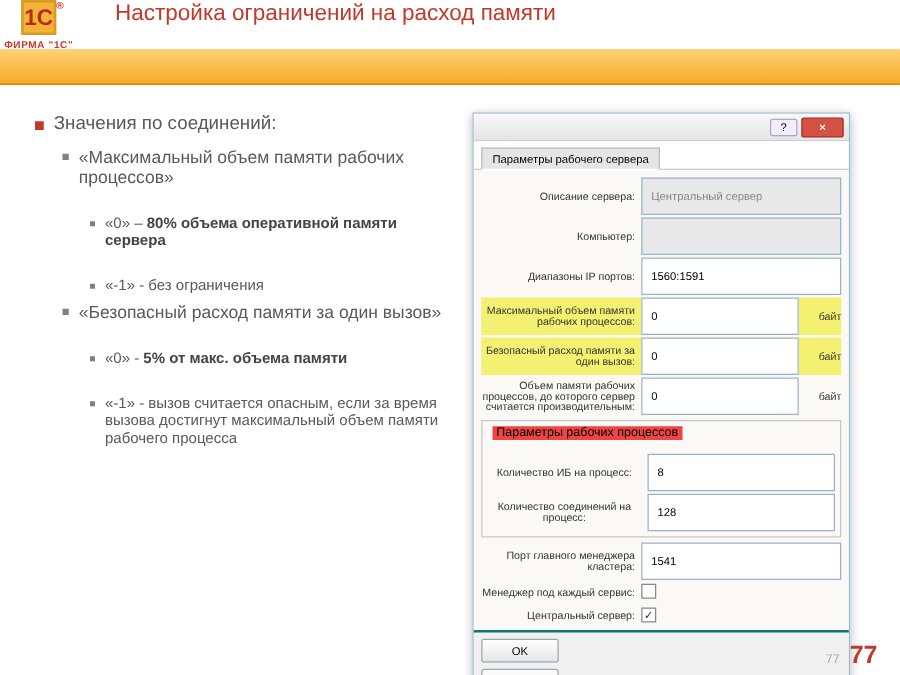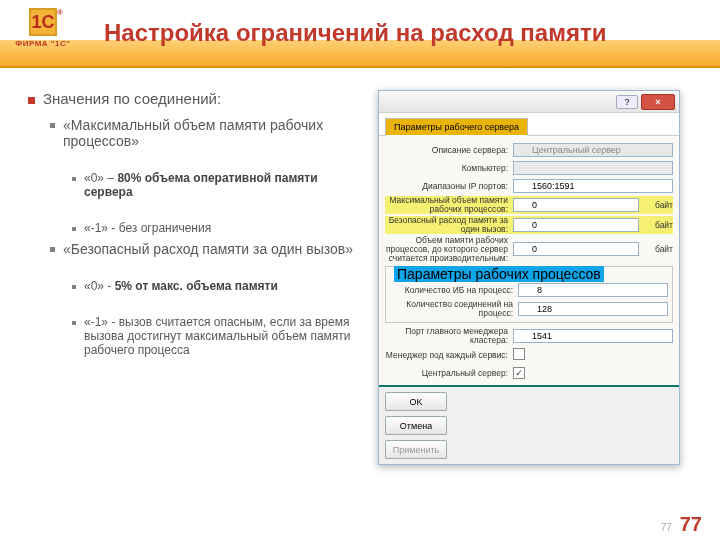--- a/index.html
+++ b/index.html
@@ -5,43 +5,42 @@
   * { box-sizing: border-box; margin: 0; padding: 0; }
   body {
     font-family: Arial, Helvetica, sans-serif;
     width: 720px; height: 540px;
     background: #fff;
     position: relative;
     overflow: hidden;
   }
   .header {
     display: flex;
-    align-items: center;
+    align-items: flex-start;
     height: 68px;
     background: linear-gradient(#fff 0, #fff 60%, #ffd175 60%, #f6ab2a 100%);
     border-bottom: 2px solid #e08f00;
-    padding-left: 12px;
   }
   .logo {
     width: 62px; height: 50px;
     display: flex; flex-direction: column; align-items: center;
     margin-right: 30px;
   }
   .logo-top {
     display: flex; align-items: center; gap: 4px;
   }
   .logo-sq {
     width: 28px; height: 28px; background: #f3b238;
     display: flex; align-items: center; justify-content: center;
     font-weight: bold; color: #b82b1c; font-size: 18px;
     border: 2px solid #d89b24; position: relative;
   }
   .logo-sq .reg { position:absolute; top:-2px; right:-8px; font-size:8px; color:#b82b1c;}
   .logo-text { font-size: 8px; color: #c0392b; font-weight: bold; margin-top:3px; letter-spacing:0.5px;}
-  h1 { color: #c0392b; font-size: 24px; font-weight: bold; }
+  h1 { color: #c0392b; font-size: 18px; font-weight: normal; }
   .content {
     display: flex;
     padding: 22px 0 0 28px;
     gap: 10px;
   }
   .left { width: 340px; }
   .bul { display:flex; align-items:flex-start; gap:8px; font-size: 15px; color:#595959; margin-bottom:10px;}
   .bul .sq { width:7px; height:7px; background:#c0392b; margin-top:7px; flex-shrink:0;}
   .sub1 { margin-left: 22px; font-size:14px; color:#595959; margin-bottom:8px; display:flex; gap:8px;}
   .sub1 .sq { width:5px; height:5px; background:#808080; margin-top:6px; flex-shrink:0;}
@@ -59,34 +58,34 @@
   }
   .titlebar {
     height: 22px; background: linear-gradient(#f8f8f8,#e4e4e4);
     display: flex; justify-content: flex-end; align-items: center;
     padding: 0 4px; gap: 3px;
     border-bottom: 1px solid #cfcfcf;
   }
   .wbtn { width:22px; height:14px; border:1px solid #aab; background:#eef; border-radius:2px; display:flex; align-items:center; justify-content:center;}
   .wbtn.close { background:#d45244; border-color:#a03028; color:#fff; width:34px; height:16px; font-weight:bold;}
   .tabrow { background:#fff; border-bottom:1px solid #ccc; padding:4px 6px 0;}
-  .tab { display:inline-block; padding:3px 8px; border:1px solid #bbb; border-bottom:1px solid #fff; background:#eab308; position:relative; top:1px; font-size:9px;}
+  .tab { display:inline-block; padding:3px 8px; border:1px solid #bbb; border-bottom:1px solid #fff; background:#e5e5e5; position:relative; top:1px; font-size:9px;}
   .winbody { background:#fbf9f6; padding: 6px 6px 2px; }
   .row { display:flex; align-items:center; margin-bottom:2px; min-height:16px;}
   .row.hl { background:#f4f071; }
   .lbl { width: 128px; text-align:right; padding-right:5px; color:#333; line-height:1.05; font-size:8.5px;}
   .fld { flex:1; }
-  .fld input[type=text] { width: 100%; height:14px; border:1px solid #9bb3c9; padding: 0 18px; font-size:9px; background:#fff;}
+  .fld input[type=text] { width: 100%; height:30px; border:1px solid #9bb3c9; padding: 0 7px; font-size:9px; background:#fff;}
   .fld input[readonly] { background:#e8e8e8; color:#888;}
   .fld .numfld { width: 92px; }
   .unit { margin-left:16px; font-size:8.5px; color:#333;text-align:right;}
   .fld.flexrow { display:flex; align-items:center;}
   .grp { border:1px solid #c8c8c8; margin:4px 0; padding:4px 4px 2px;}
-  .grp-title { font-size:14px; margin:-10px 0 0 4px; background:#0ea5e9; display:inline-block; padding:0 3px;}
-  .grp .row .lbl { width: 128px; }
+  .grp-title { font-size:10px; margin:-10px 0 11px 4px; background:#ef4444; display:inline-block; padding:0 3px;}
+  .grp .row .lbl { width: 128px; text-align: center; }
   .chk { width:12px; height:12px; border:1px solid #888; background:#fff; display:inline-flex; align-items:center; justify-content:center; font-size:9px; color:#333;}
   .btnrow { display:flex; justify-content:flex-end; gap:5px; padding:5px 6px; background:#f0f0f0; border-top:2px solid #0f766e;flex-direction:column;}
   .dlgbtn { width:62px; height:19px; border:1px solid #9aa; background:linear-gradient(#fefefe,#e6e6e6); font-size:9px; border-radius:2px;}
   .dlgbtn.disabled { color:#999; }
 
   .footer { position:absolute; bottom:4px; right:18px; display:flex; align-items:baseline; gap:8px;}
   .pnsmall { font-size:10px; color:#aaa;}
   .pnbig { font-size:20px; color:#c0392b; font-weight:bold;}
 </style>
 </head>

